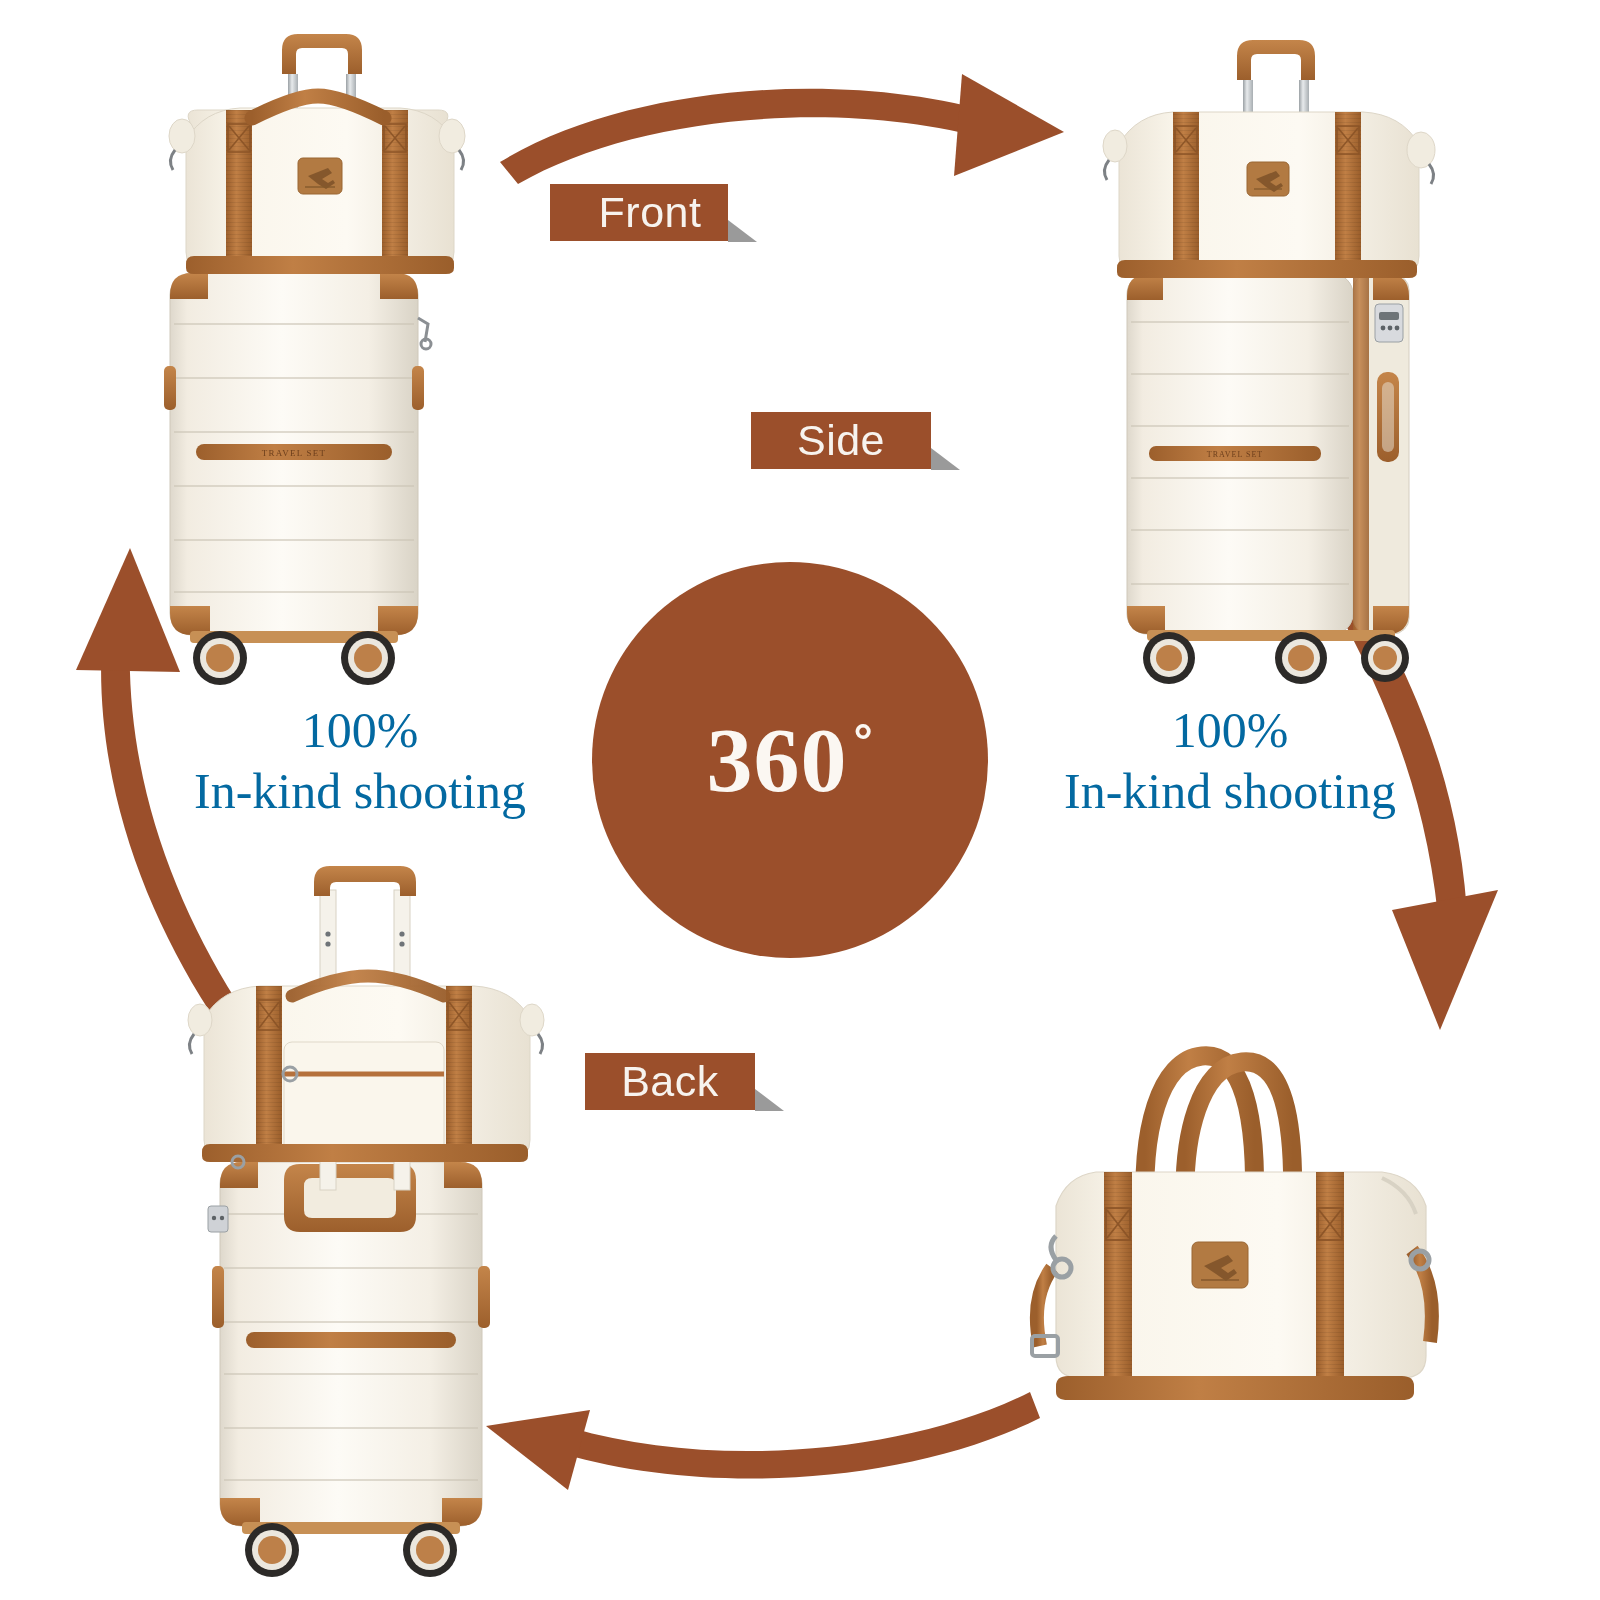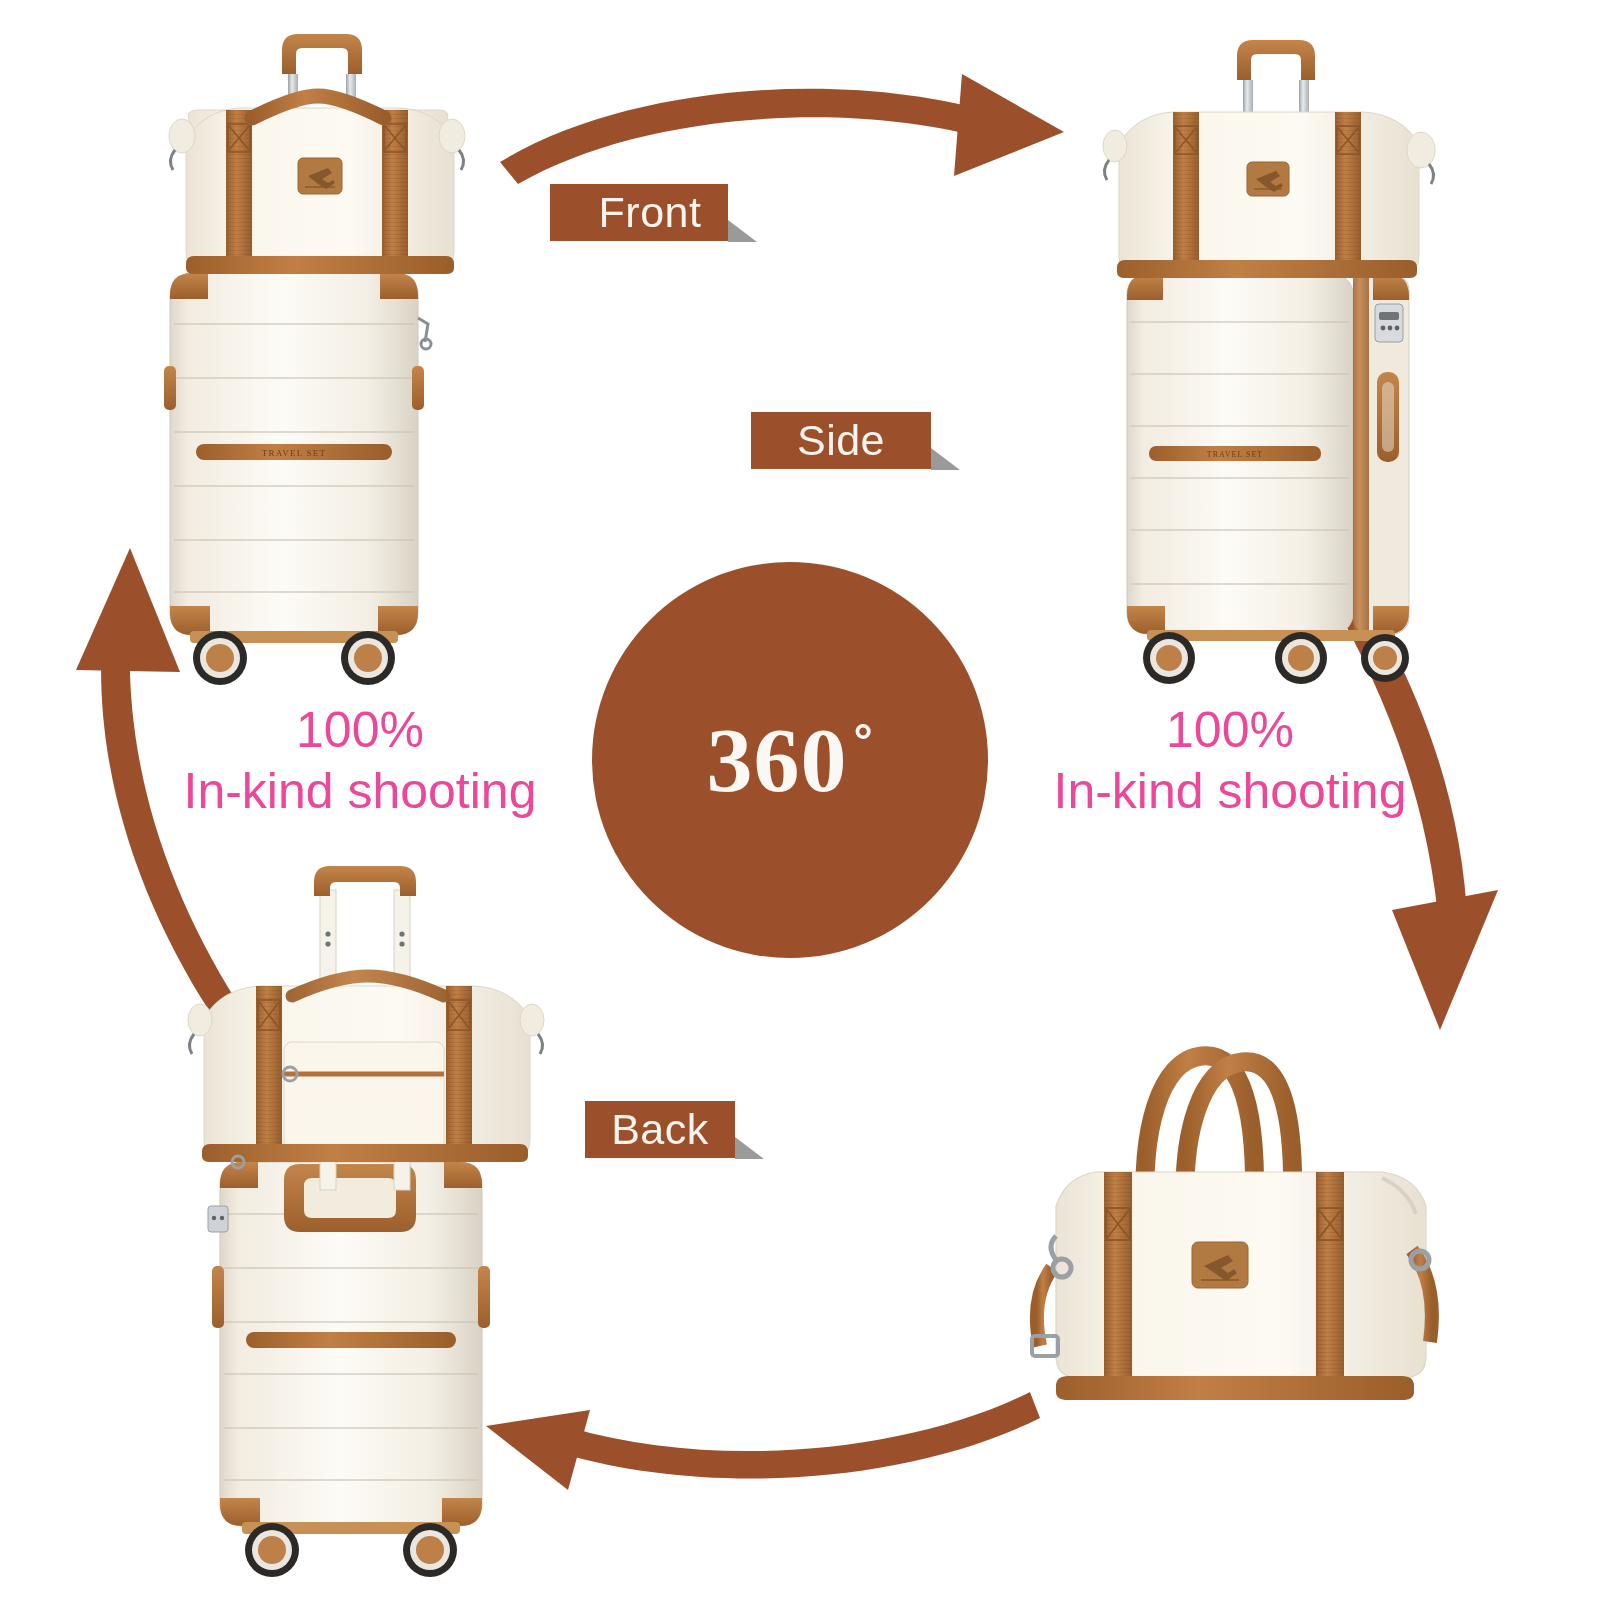--- a/index.html
+++ b/index.html
@@ -58,25 +58,26 @@
     margin-left:6px;margin-top:4px;
     font-family:"Liberation Sans",sans-serif;
   }
   .circle .sub{
     font-size:41px;margin-top:18px;letter-spacing:.3px;
   }
 
   
   .caption{
     position:absolute;
-    color:#ec4899;
+    color:#0369a1;
     text-align:center;
     line-height:1.22;
     font-size:50px;
     white-space:nowrap;
+    font-family:Liberation Serif, serif;
   }
 
   
   .prod{position:absolute;}
   svg{display:block;overflow:visible;}
 </style>
 </head>
 <body>
 
 <div class="stage">
@@ -434,21 +435,21 @@
   <div class="ribbon" style="left:550px;top:184px;width:178px;padding-left:48px;">
     <span>Front</span>
     <span class="fold"></span>
   </div>
 
   <div class="ribbon" style="left:751px;top:412px;width:180px;">
     <span>Side</span>
     <span class="fold"></span>
   </div>
 
-  <div class="ribbon" style="left:585px;top:1053px;width:150px;margin-top:48px;">
+  <div class="ribbon" style="left:585px;top:1053px;width:170px;">
     <span>Back</span>
     <span class="fold"></span>
   </div>
 
   <div class="circle" style="left:592px;top:562px;width:396px;height:396px;">
     <div class="big">
       <span>360</span>
       <span class="deg">°</span>
     </div>
   </div>

